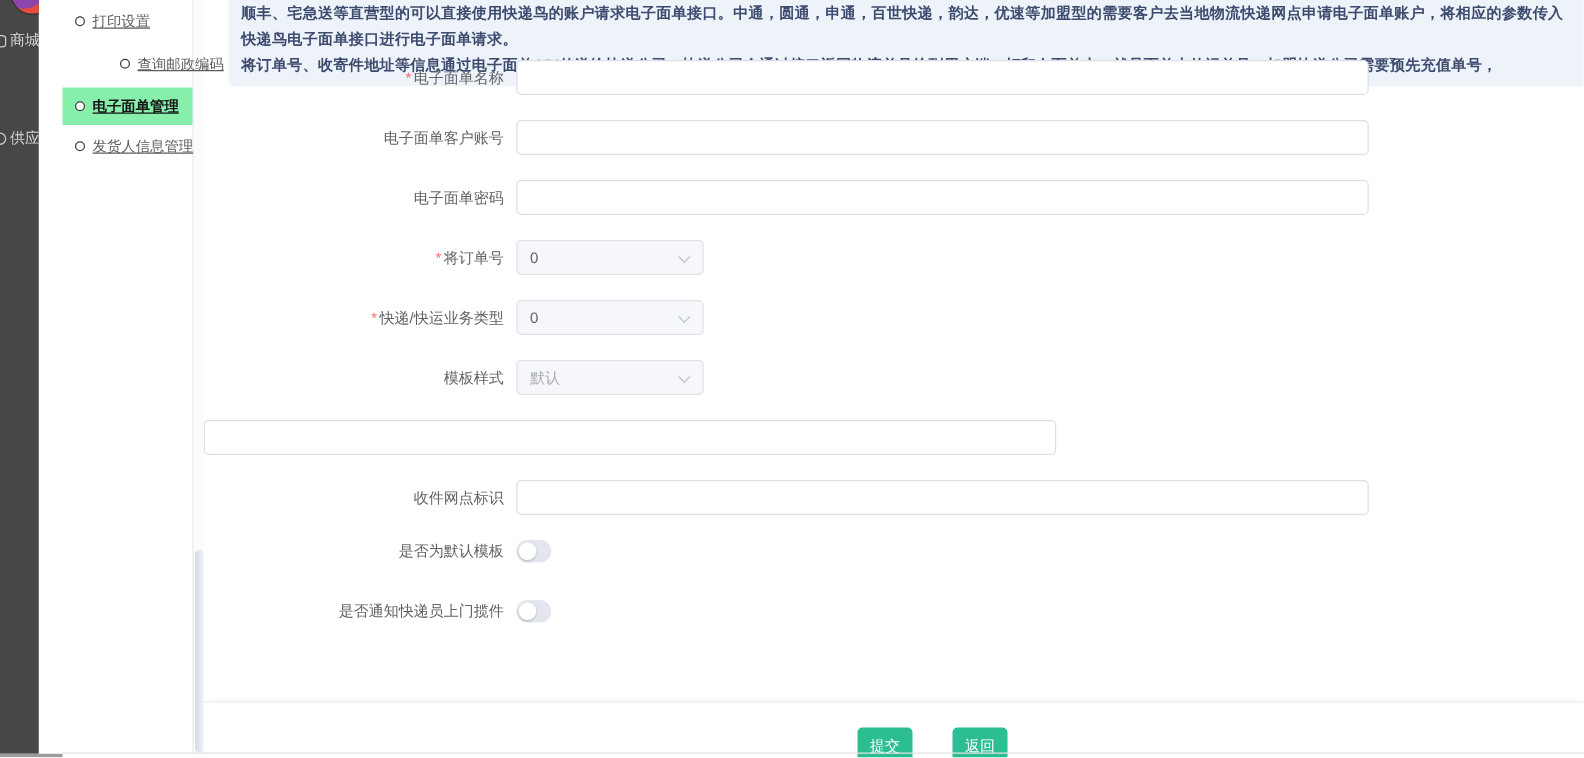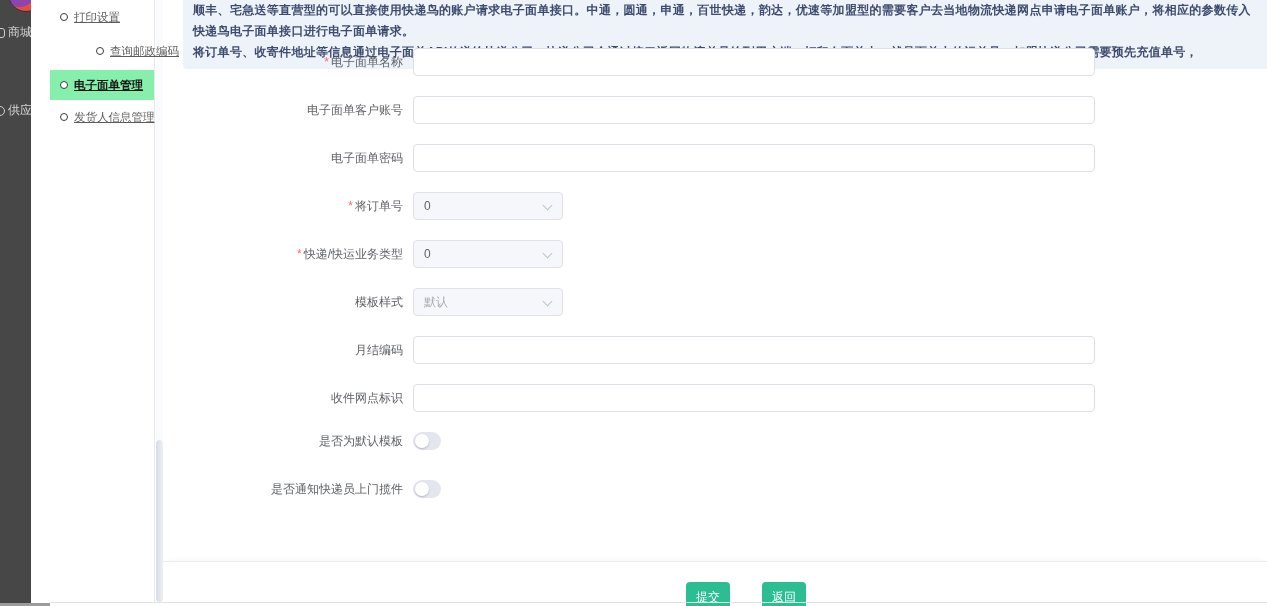--- a/index.html
+++ b/index.html
@@ -144,21 +144,20 @@
 
       <div class="row">
         <label class="lbl"><span>模板样式</span></label>
         <div class="sel dis">
           <span class="sel-val">默认</span>
           <span class="chev"></span>
         </div>
       </div>
 
       <div class="row">
-        <label class="lbl"><span>月结编码</span></label>
         <input class="ipt" style="">
       </div>
 
       <div class="row">
         <label class="lbl"><span>收件网点标识</span></label>
         <input class="ipt" style="">
       </div>
 
       <div class="row sw sw1">
         <label class="lbl"><span>是否为默认模板</span></label>

